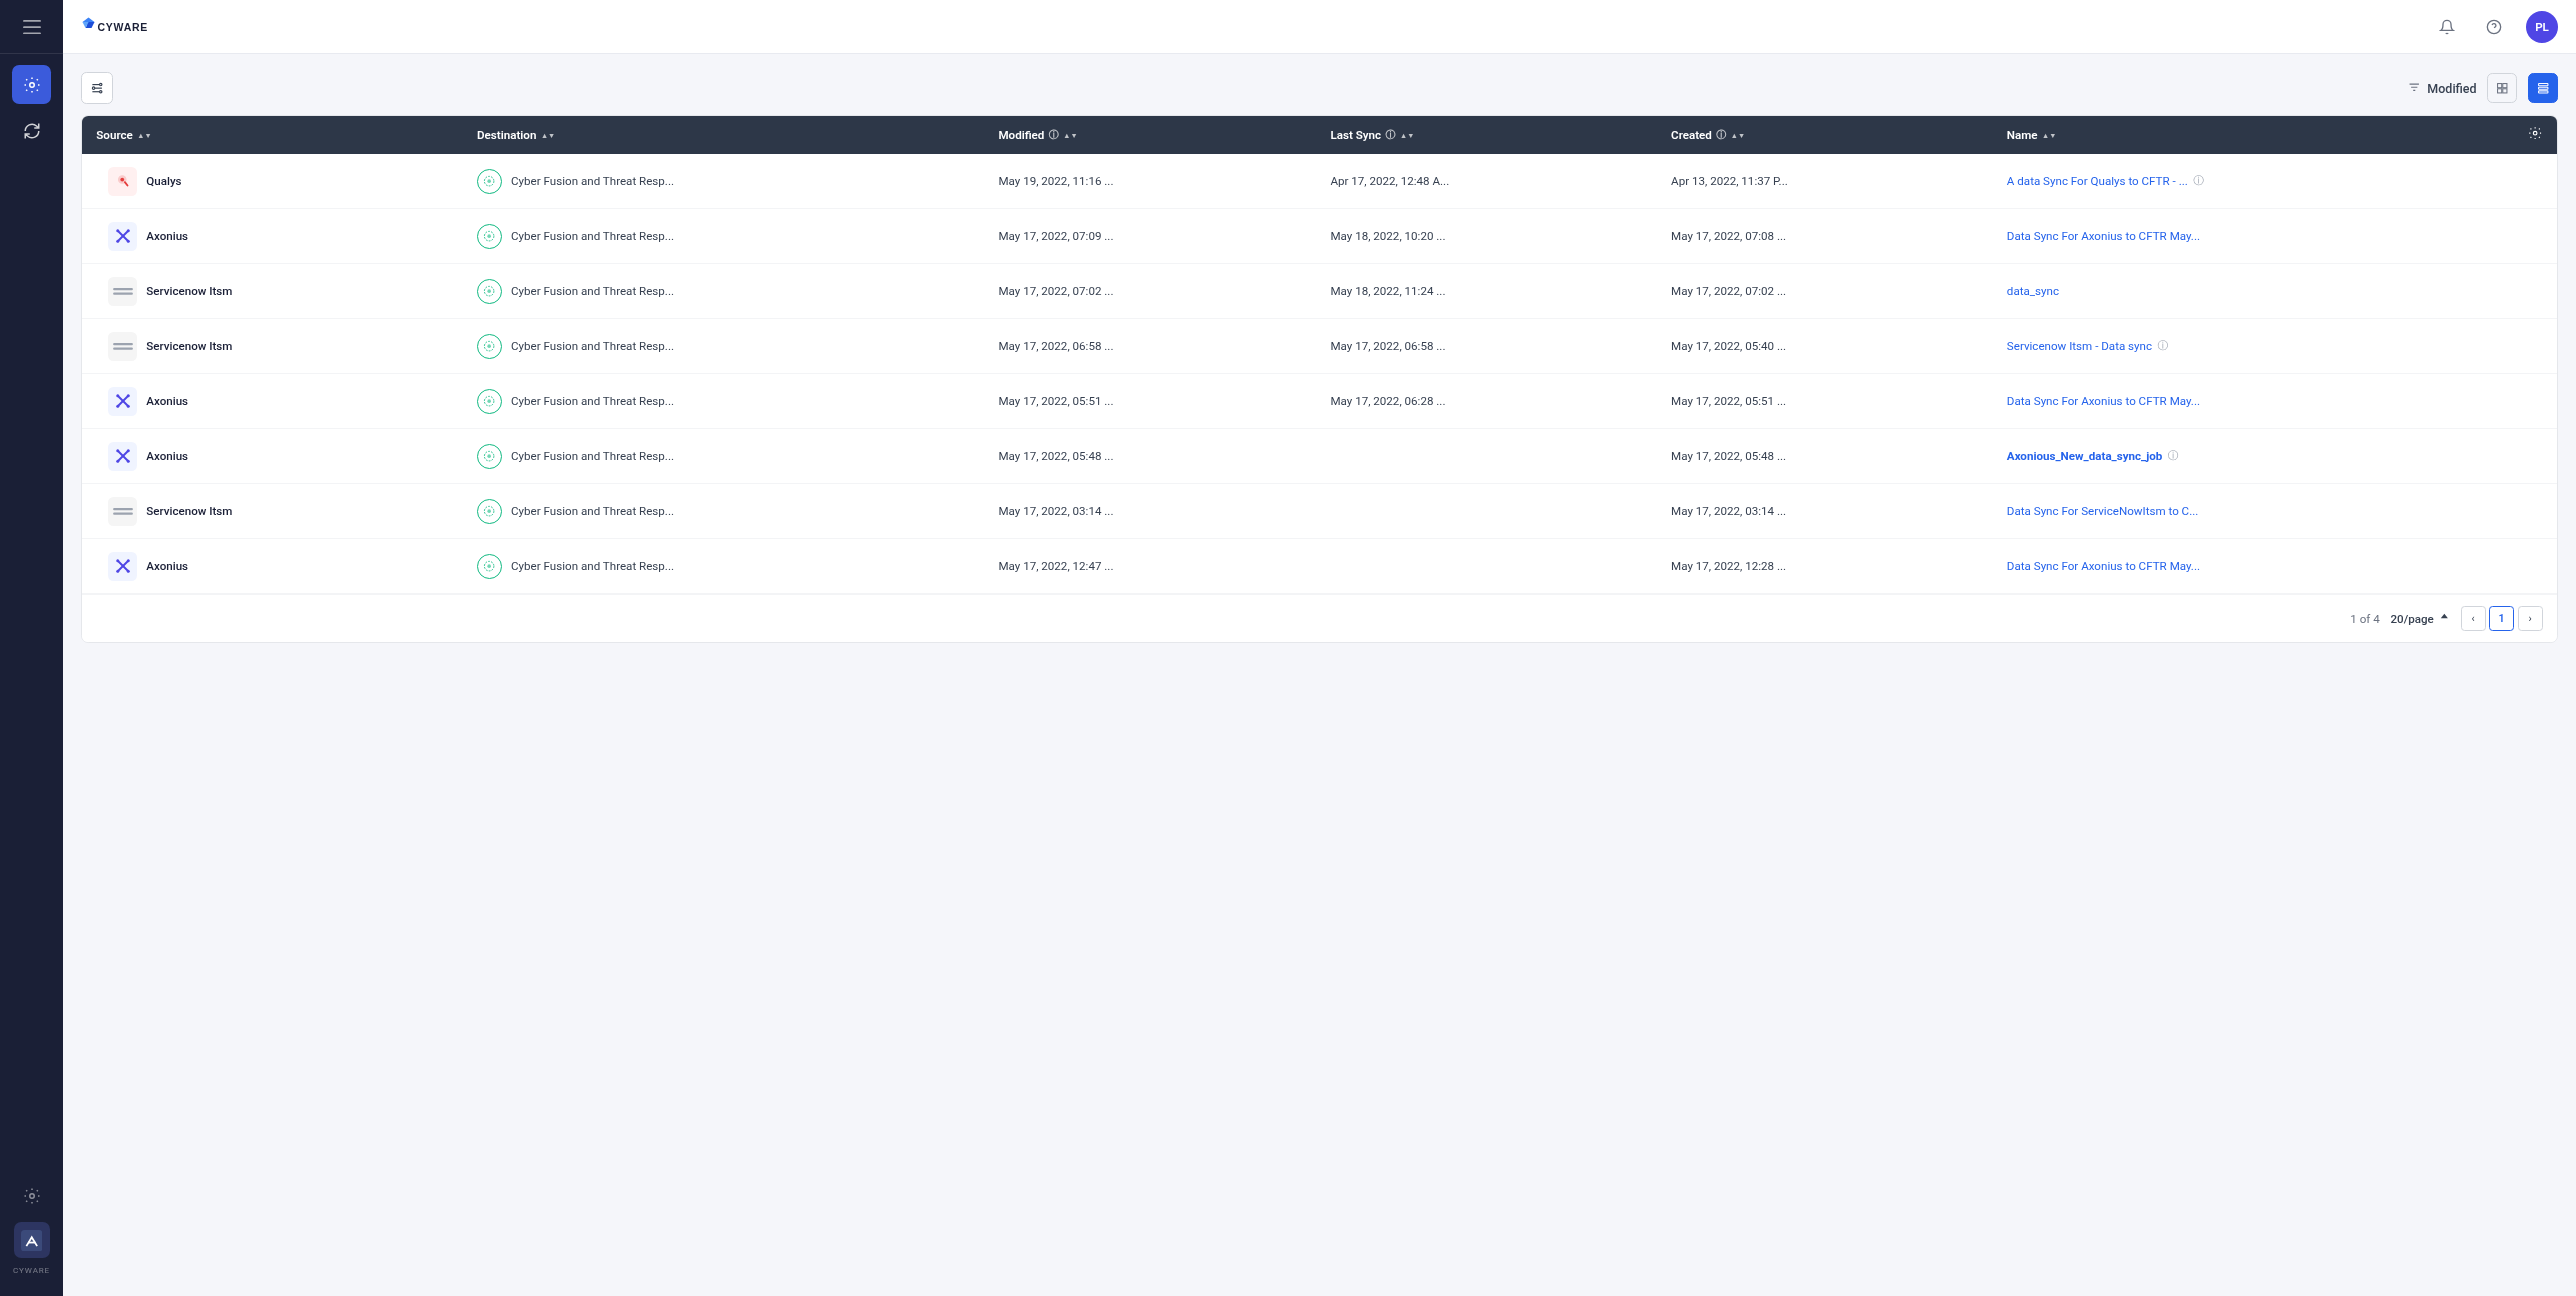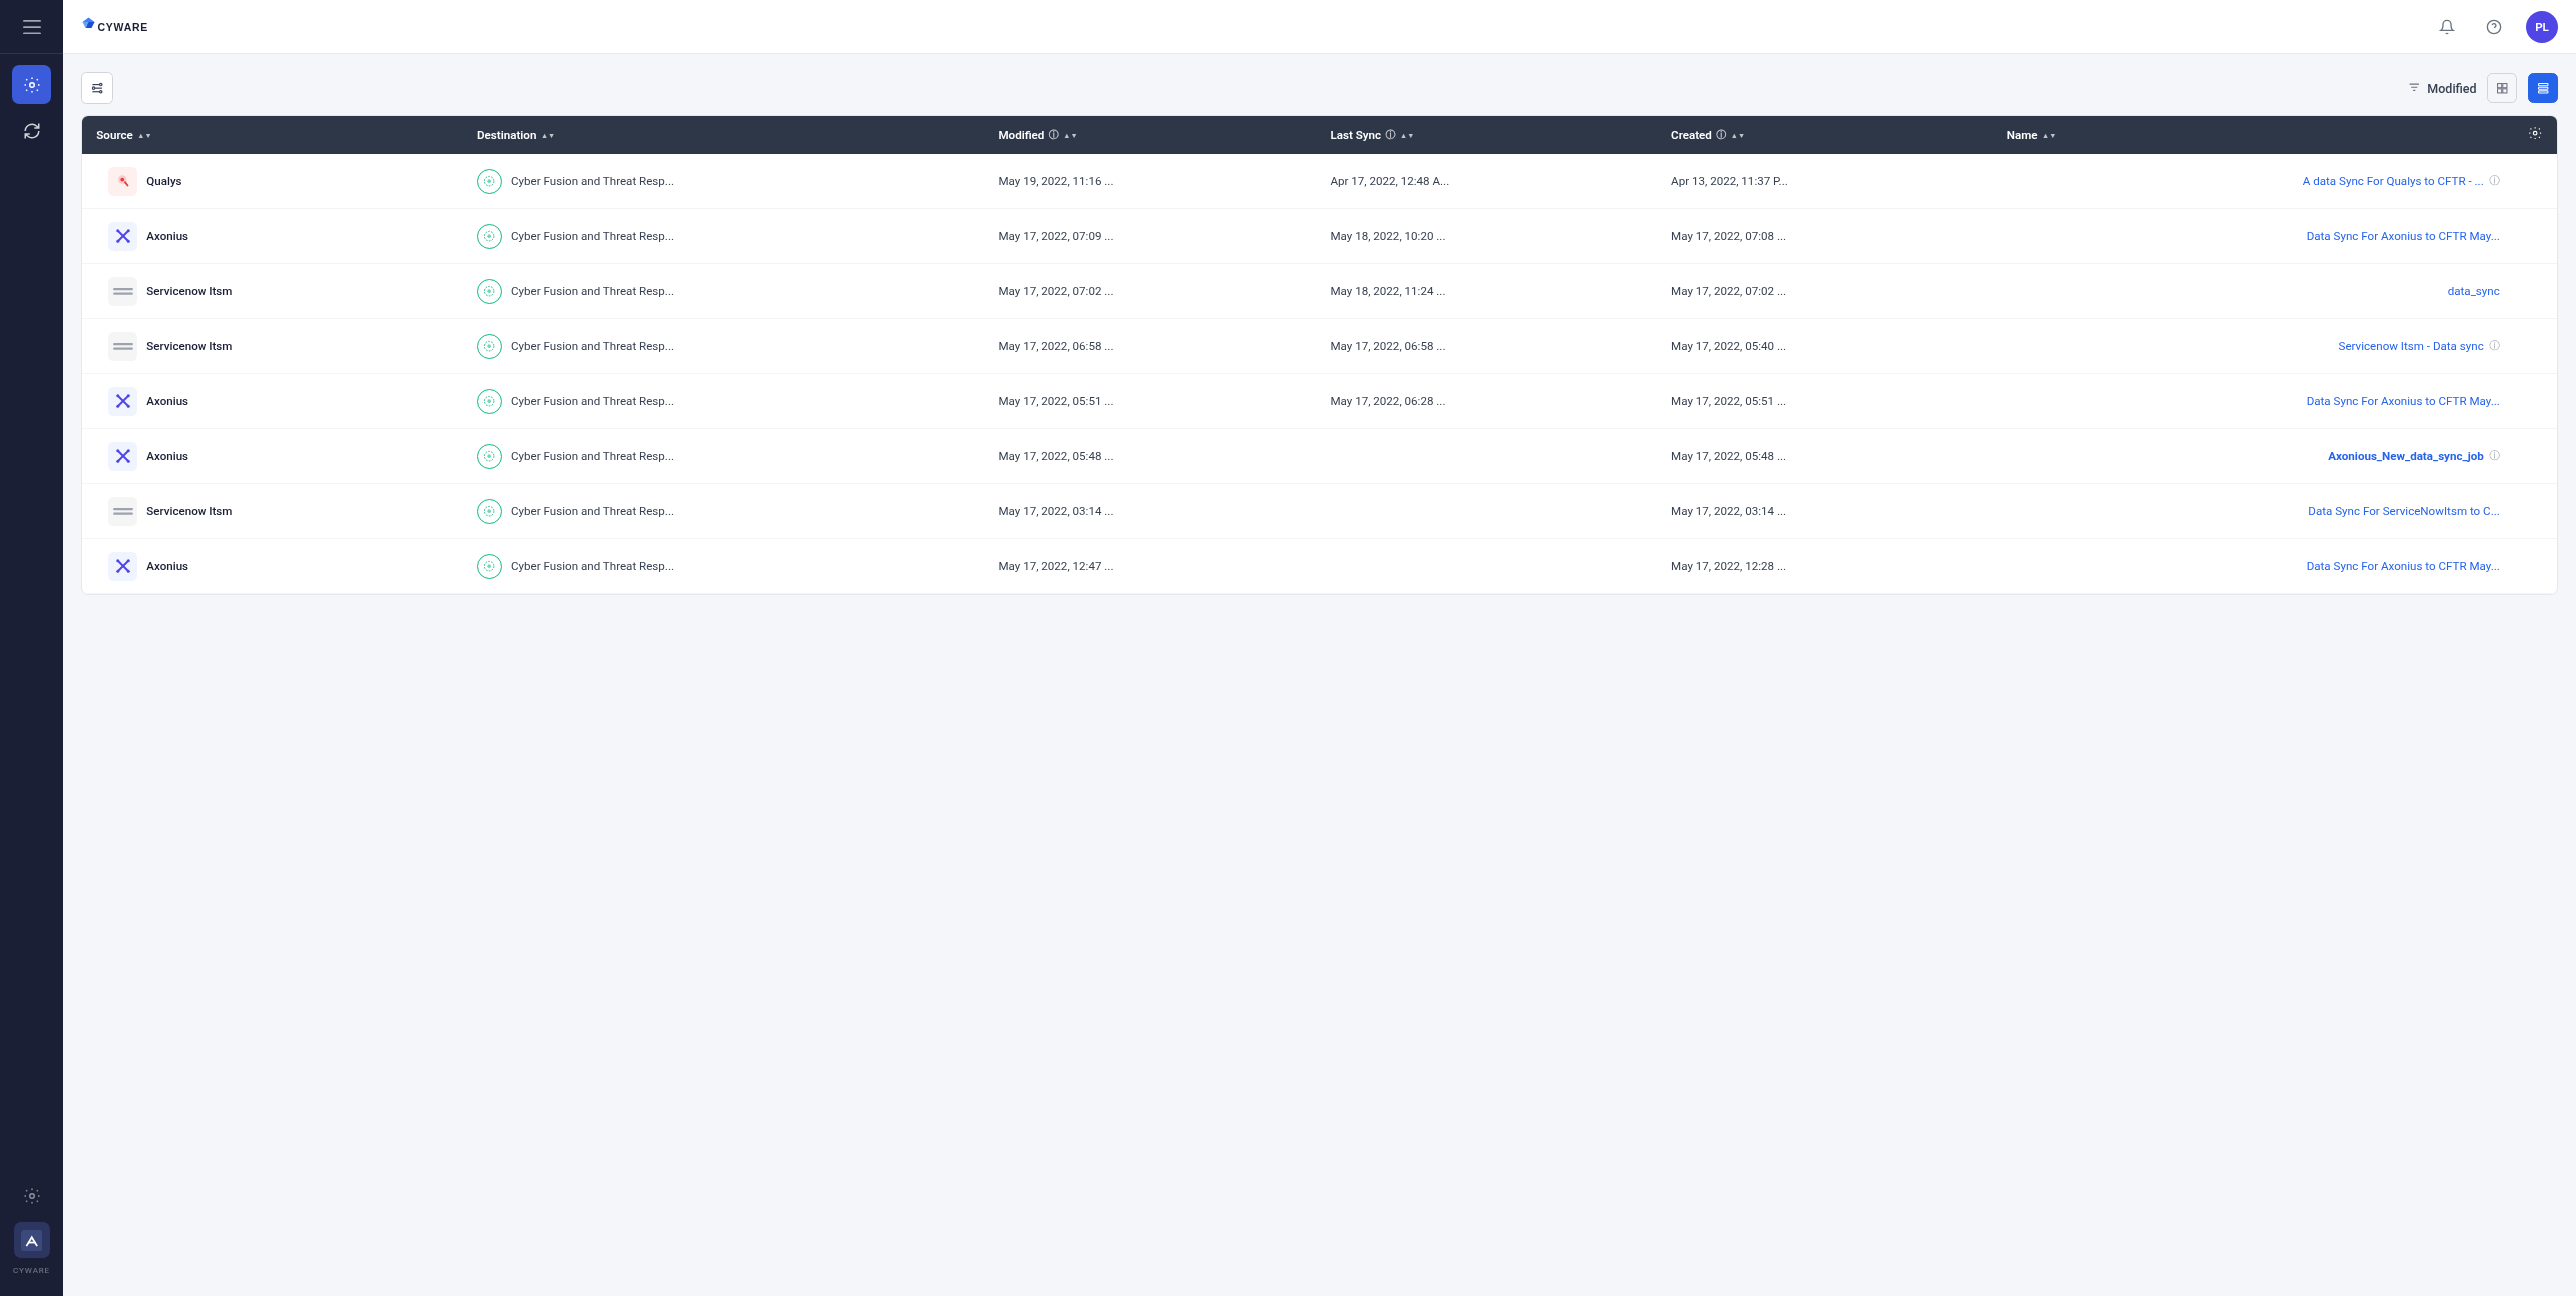--- a/index.html
+++ b/index.html
@@ -232,21 +232,21 @@
     .source-cell { display: flex; align-items: center; gap: 9px; padding-left: 12px; }
     .source-icon {
       width: 29px; height: 29px;
       display: flex; align-items: center; justify-content: center;
       border-radius: 5.4px;
       font-size: 14.3px;
       flex-shrink: 0;
     }
     .source-name { font-weight: 500; color: #1a1f36; }
     .dest-cell { display: flex; align-items: center; gap: 9px; }
-    .name-cell { display: flex; align-items: center; gap: 5.4px; justify-content: flex-end; }
+    .name-cell { display: flex; align-items: center; gap: 5.4px; }
     .gear-col { text-align: center; }
 
     
     .pagination {
       display: flex;
       align-items: center;
       justify-content: flex-end;
       padding: 10.7px 14.3px;
       gap: 10.7px;
       font-size: 11.6px;
@@ -739,17 +739,33 @@
     <td>
       <div class="name-cell">
                   <span style="color:#2563eb;cursor:pointer;">Data Sync For Axonius to CFTR May...</span>
                 </div>
     </td>
     <td class="gear-col"></td>
   </tr>
           </tbody>
       </table>
 
+      <div class="pagination">
+        <span class="page-info">1 of 4</span>
+        <div class="per-page">
+          <span class="per-page-value">20/page</span>
+          <div class="per-page-arrows">
+            <svg width="10.7" height="12.5" viewBox="0 0 12 14" fill="none">
+              <path d="M6 2L10 7H2L6 2Z" fill="#374151"></path>
+            </svg>
+          </div>
+        </div>
+        <div class="page-nav">
+          <div class="page-nav-btn">‹</div>
+          <div class="page-num">1</div>
+          <div class="page-nav-btn">›</div>
+        </div>
+      </div>
     </div>
 
   </div>
 </div>
 
 
 </body></html>

